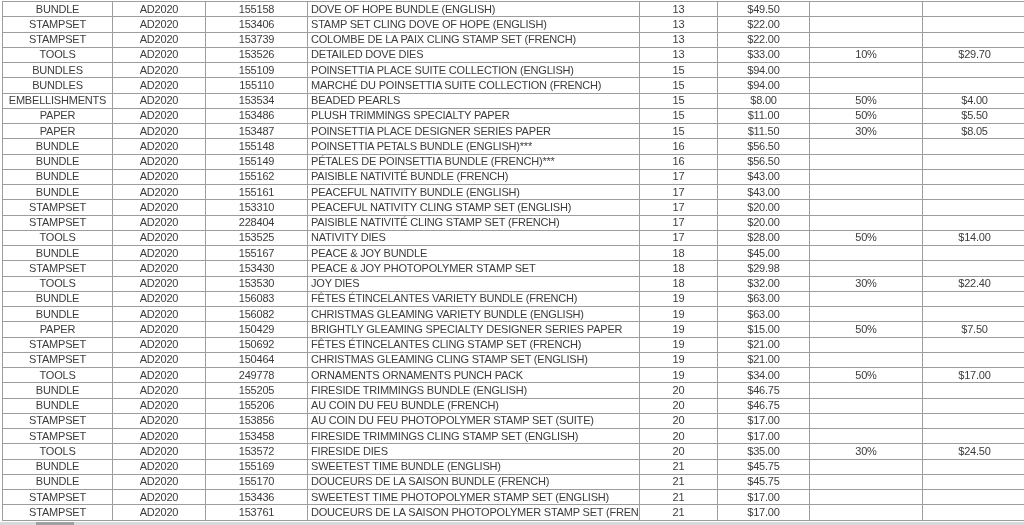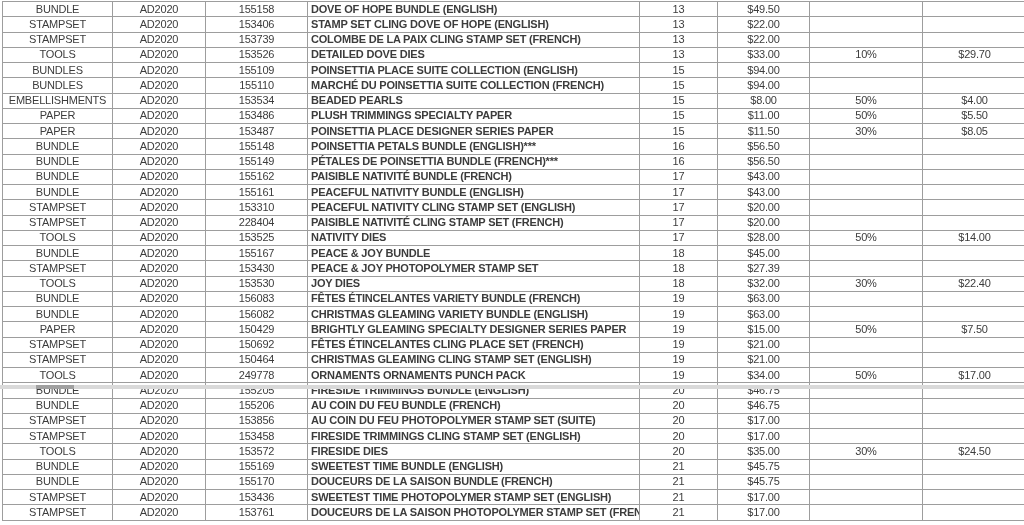--- a/index.html
+++ b/index.html
@@ -6,21 +6,21 @@
     margin: 0;
     padding: 0;
     background: #ffffff;
     width: 1024px;
     height: 525px;
     overflow: hidden;
     font-family: "Liberation Sans", sans-serif;
   }
   .sheet {
     width: 1024px;
-    height: 388px;
+    height: 525px;
     position: relative;
     background: #ffffff;
   }
   table.grid {
     border-collapse: collapse;
     table-layout: fixed;
     width: 1021px;
     height: 520px;
     margin-left: 2px;
     margin-top: 1px;
@@ -35,21 +35,20 @@
     overflow: hidden;
     text-align: center;
     vertical-align: middle;
     height: 14px;
     line-height: 13px;
     background: #ffffff;
   }
   table.grid td.col-description {
     text-align: left;
     padding-left: 3px;
-    font-weight: bold;
   }
   .bottom-strip {
     position: absolute;
     left: 0;
     bottom: 0;
     width: 1024px;
     height: 4px;
     background: #d9d9d9;
   }
   .bottom-strip .thumb {
@@ -246,21 +245,21 @@
           <td class="col-price">$45.00</td>
           <td class="col-discount"></td>
           <td class="col-sale_price"></td>
         </tr>
         <tr>
           <td class="col-category">STAMPSET</td>
           <td class="col-catalog">AD2020</td>
           <td class="col-item_number">153430</td>
           <td class="col-description">PEACE &amp; JOY PHOTOPOLYMER STAMP SET</td>
           <td class="col-page">18</td>
-          <td class="col-price">$27.39</td>
+          <td class="col-price">$29.98</td>
           <td class="col-discount"></td>
           <td class="col-sale_price"></td>
         </tr>
         <tr>
           <td class="col-category">TOOLS</td>
           <td class="col-catalog">AD2020</td>
           <td class="col-item_number">153530</td>
           <td class="col-description">JOY DIES</td>
           <td class="col-page">18</td>
           <td class="col-price">$32.00</td>
@@ -294,21 +293,21 @@
           <td class="col-description">BRIGHTLY GLEAMING SPECIALTY DESIGNER SERIES PAPER</td>
           <td class="col-page">19</td>
           <td class="col-price">$15.00</td>
           <td class="col-discount">50%</td>
           <td class="col-sale_price">$7.50</td>
         </tr>
         <tr>
           <td class="col-category">STAMPSET</td>
           <td class="col-catalog">AD2020</td>
           <td class="col-item_number">150692</td>
-          <td class="col-description">FÊTES ÉTINCELANTES CLING PLACE SET (FRENCH)</td>
+          <td class="col-description">FÊTES ÉTINCELANTES CLING STAMP SET (FRENCH)</td>
           <td class="col-page">19</td>
           <td class="col-price">$21.00</td>
           <td class="col-discount"></td>
           <td class="col-sale_price"></td>
         </tr>
         <tr>
           <td class="col-category">STAMPSET</td>
           <td class="col-catalog">AD2020</td>
           <td class="col-item_number">150464</td>
           <td class="col-description">CHRISTMAS GLEAMING CLING STAMP SET (ENGLISH)</td>

